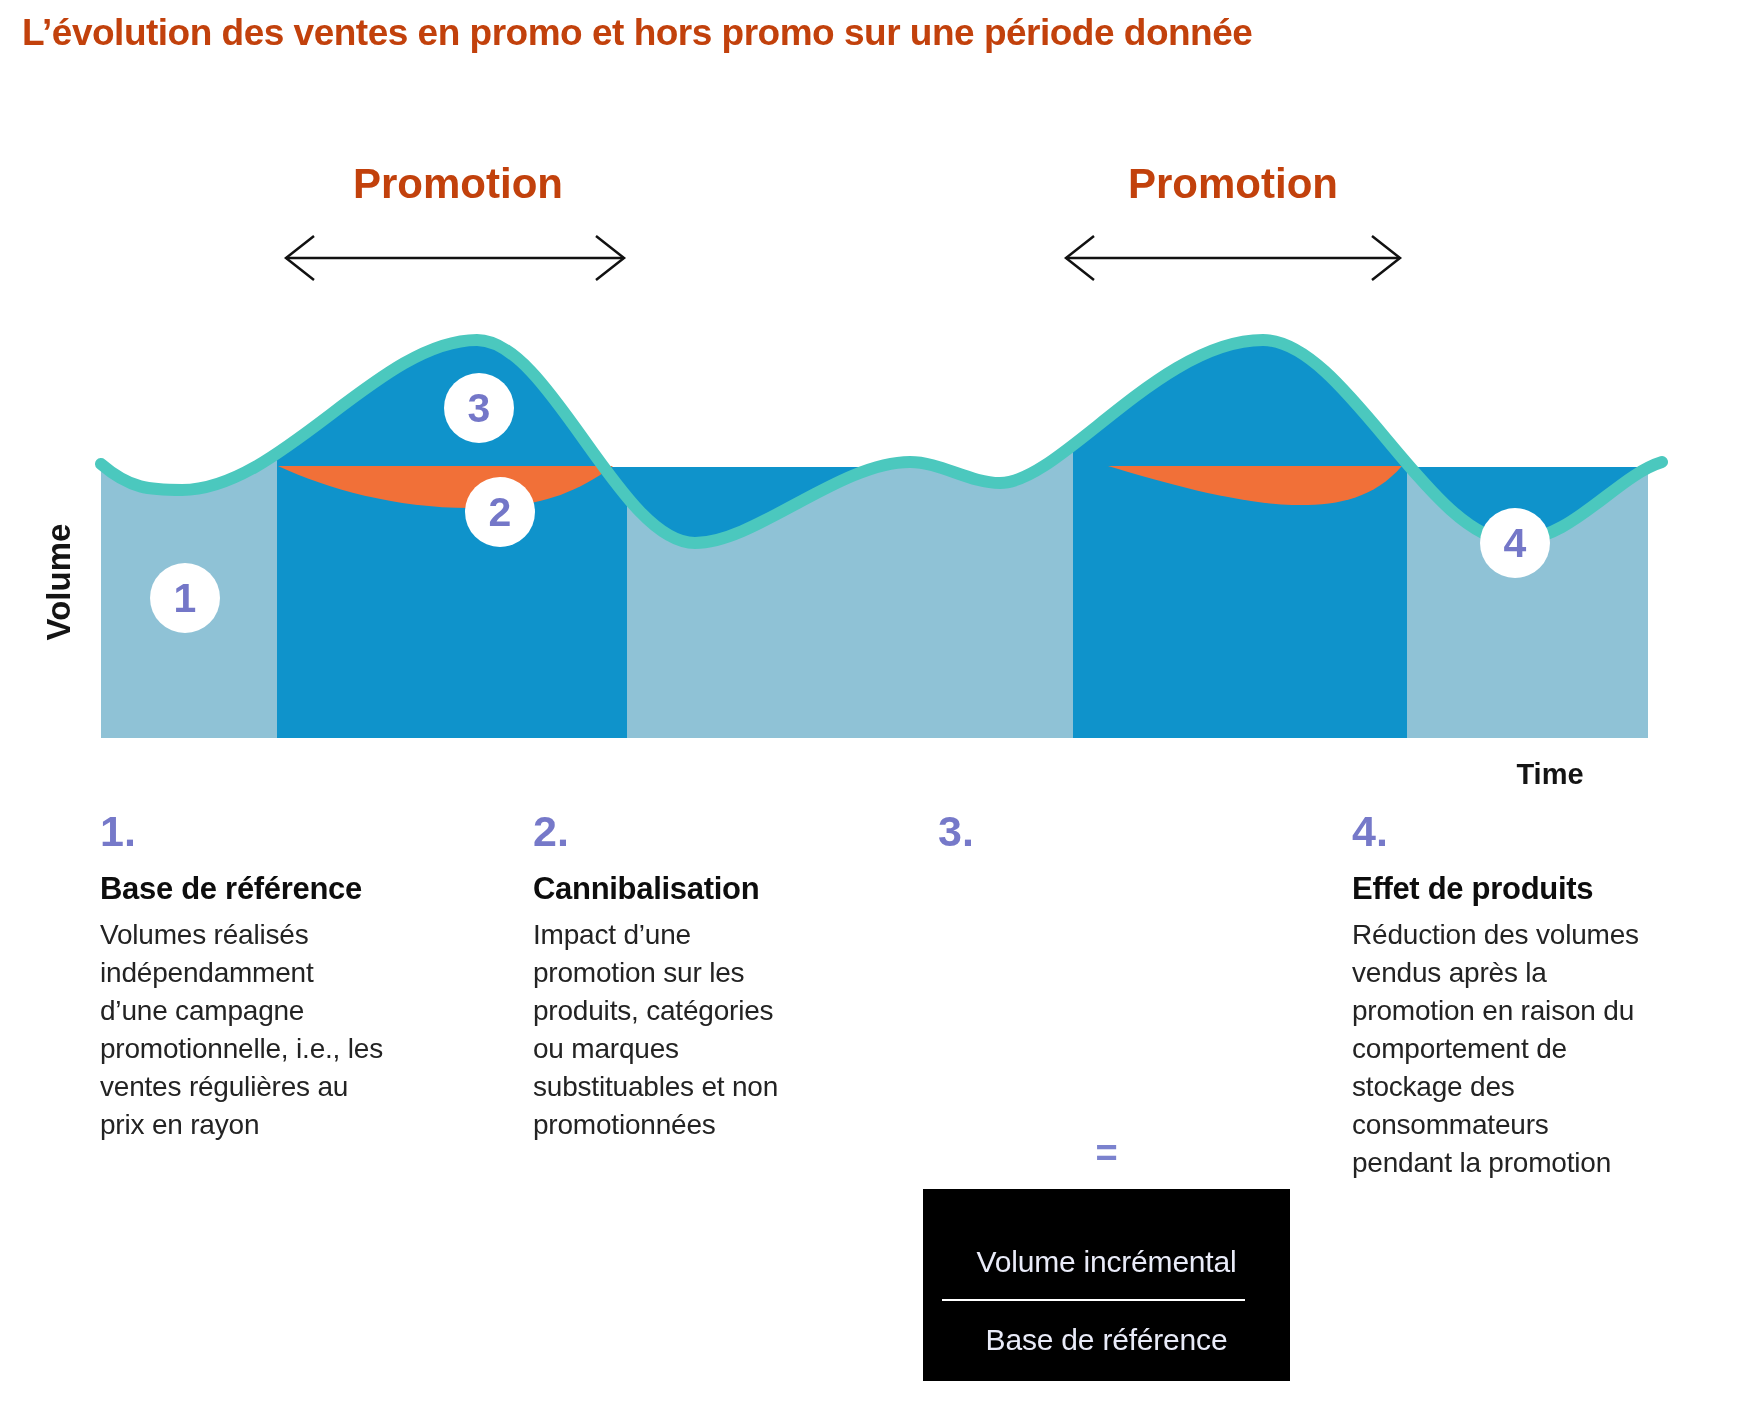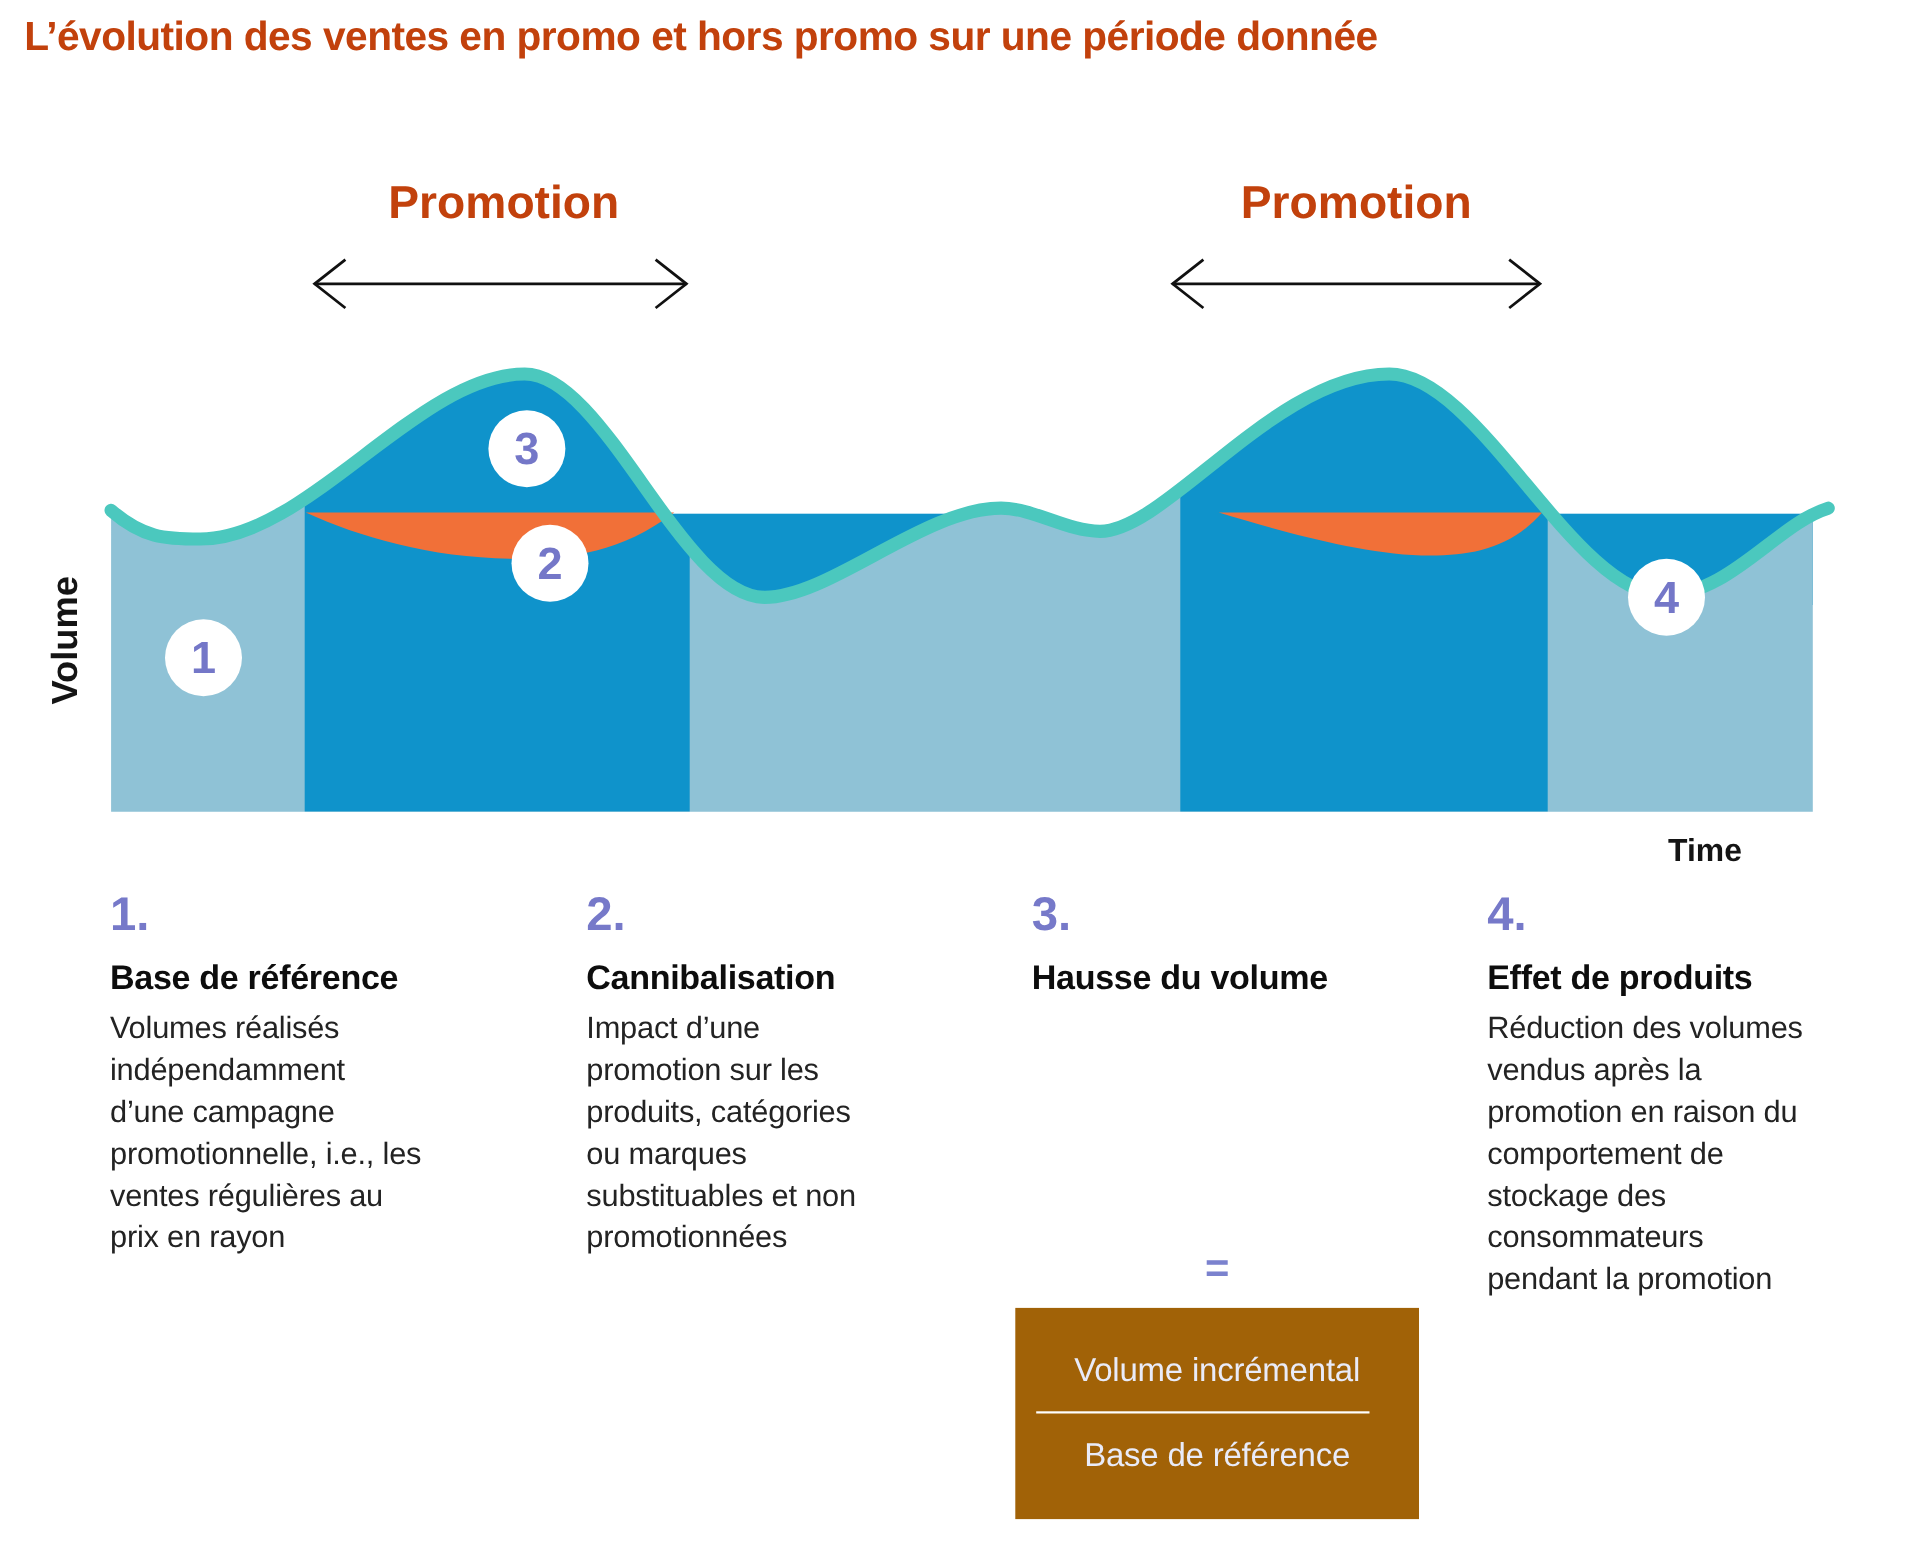--- a/index.html
+++ b/index.html
@@ -59,21 +59,21 @@
   .legend-body{
     font-size:28px;line-height:38px;color:#232323;white-space:pre-line;letter-spacing:-0.2px;
   }
 
   .equals-sign{
     left:923px;top:1132px;width:367px;text-align:center;
     font-size:38px;font-weight:700;color:#7B82CE;
   }
   .equation-box{
     left:923px;top:1189px;width:367px;height:192px;
-    background:#a16207;box-sizing:border-box;padding-top:40px;
+    background:#000000;box-sizing:border-box;padding-top:56px;
   }
   .equation-box .num, .equation-box .den{
     text-align:center;font-size:30px;color:#E9EBF8;letter-spacing:-0.2px;
   }
   .equation-divider{
     height:2px;background:#ffffff;width:303px;margin:20px 0 22px 19px;border:none;
   }
 </style>
 </head>
 <body>
@@ -178,21 +178,20 @@
   <div class="legend-body">Impact d’une
 promotion sur les
 produits, catégories
 ou marques
 substituables et non
 promotionnées</div>
 </div>
 
 <div class="abs legend-col c3">
   <div class="legend-number">3.</div>
-  <div class="legend-heading">Hausse du volume</div>
 </div>
 
 <div class="abs legend-col c4">
   <div class="legend-number">4.</div>
   <div class="legend-heading">Effet de produits</div>
   <div class="legend-body">Réduction des volumes
 vendus après la
 promotion en raison du
 comportement de
 stockage des

